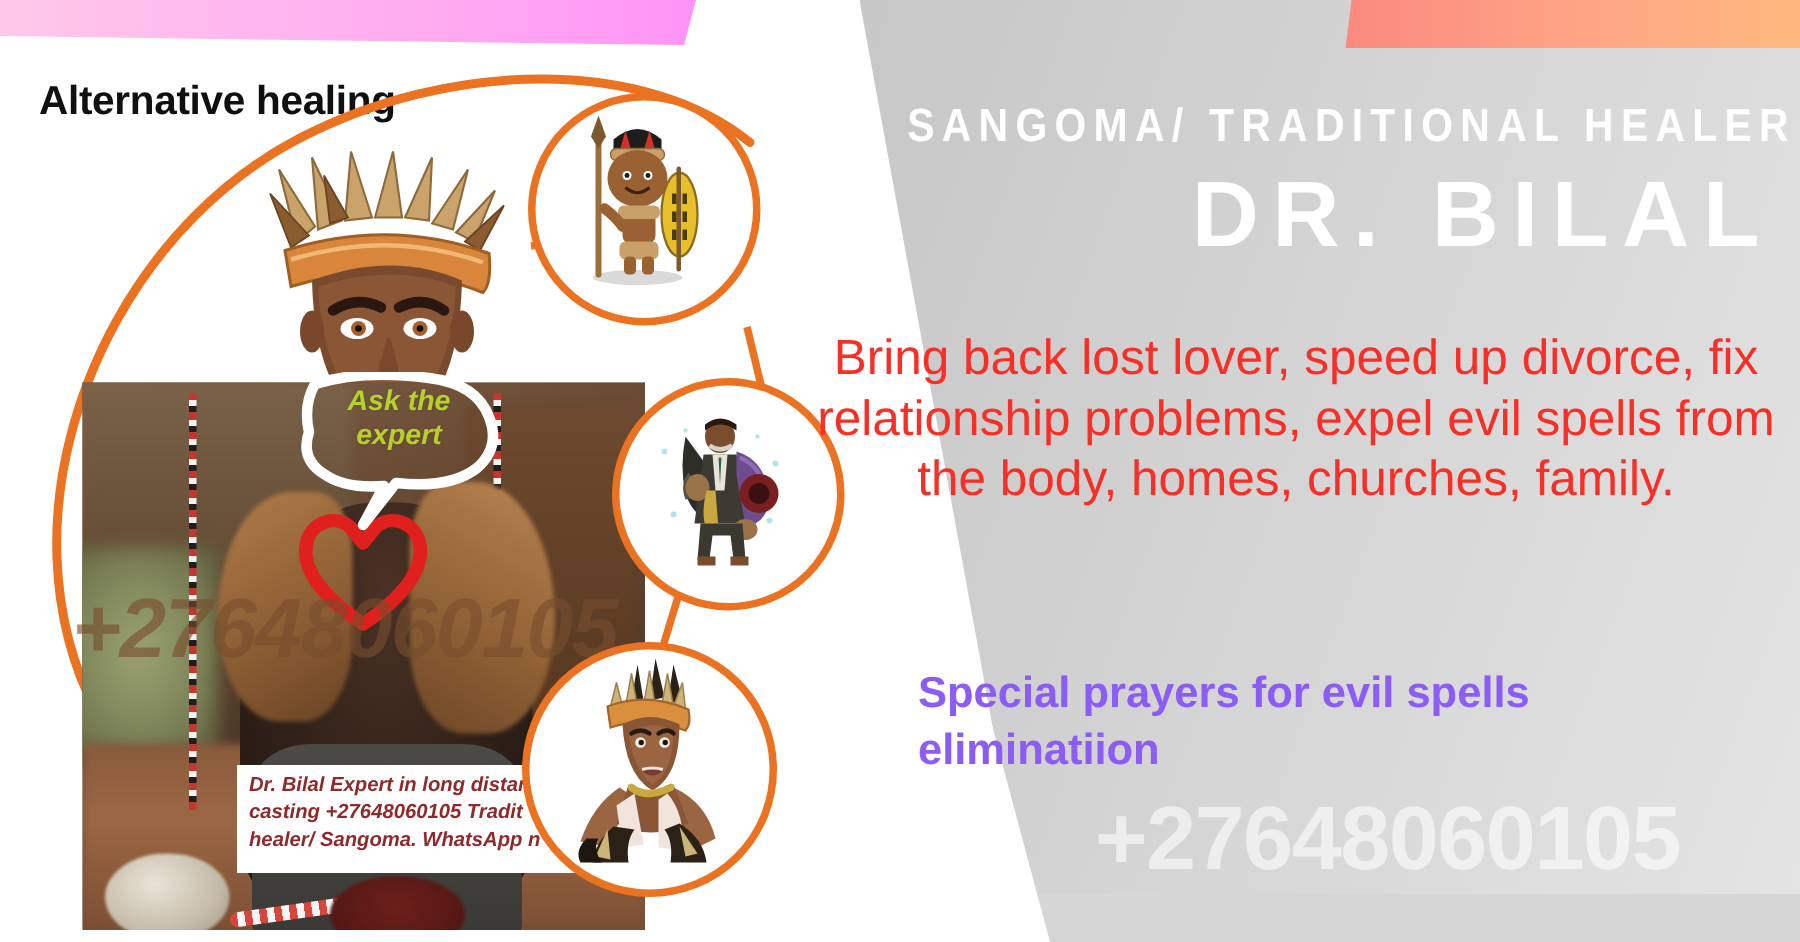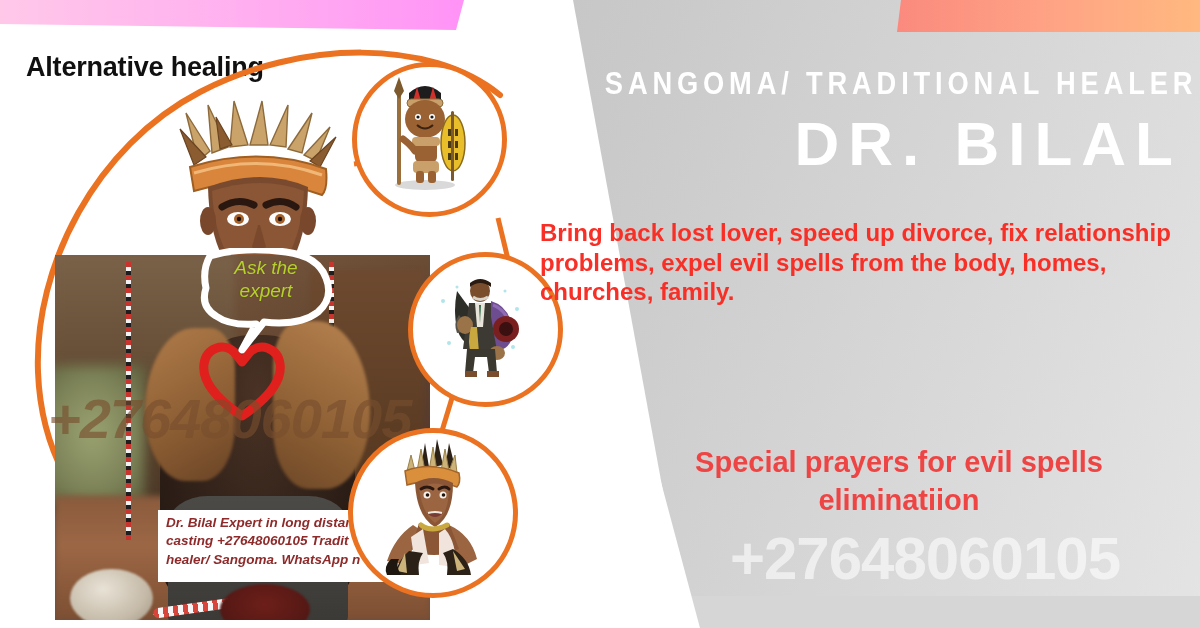--- a/index.html
+++ b/index.html
@@ -144,21 +144,21 @@
     position:absolute;left:44%;bottom:-4%;width:24%;height:14%;
     background:radial-gradient(ellipse at 50% 40%,#6d1f1a 0%,#4a1512 100%);
     border-radius:50%;filter:blur(1px);
   }
 
   .heart{position:absolute;left:196px;top:338px;width:92px;height:84px;}
   .bubble{position:absolute;left:190px;top:248px;width:150px;height:108px;}
   .bubble-text{
     position:absolute;left:206px;top:256px;width:120px;
     text-align:center;
-    font-size:19px;font-weight:normal;font-style:italic;
+    font-size:19px;font-weight:bold;font-style:italic;
     color:#b5d12a;line-height:1.22;
     text-shadow:0 0 2px rgba(0,0,0,.15);
   }
 
   .photo-watermark{
     position:absolute;left:48px;top:386px;width:400px;
     font-size:56px;font-weight:bold;font-style:italic;
     color:rgba(120,78,45,.62);
     letter-spacing:-1px;white-space:nowrap;
   }
@@ -194,26 +194,26 @@
   }
   .title{
     position:absolute;left:568px;top:108px;width:614px;
     text-align:right;color:#ffffff;
     font-size:62px;font-weight:bold;
     letter-spacing:9px;
     white-space:nowrap;
   }
   .redblock{
     position:absolute;left:540px;top:218px;width:648px;
-    color:#f82f26;
-    font-size:24px;font-weight:bold;line-height:1.23;
+    text-align:center;color:#f82f26;
+    font-size:33px;font-weight:normal;line-height:1.23;
   }
   .blackblock{
     position:absolute;left:612px;top:444px;width:574px;
-    text-align:center;color:#ef4444;
+    color:#8b5cf6;
     font-size:29px;font-weight:bold;line-height:1.3;
   }
   .right-watermark{
     position:absolute;left:655px;top:524px;width:540px;
     text-align:center;
     font-size:60px;font-weight:bold;
     color:rgba(255,255,255,.58);
     letter-spacing:-1px;white-space:nowrap;
   }
 </style>

